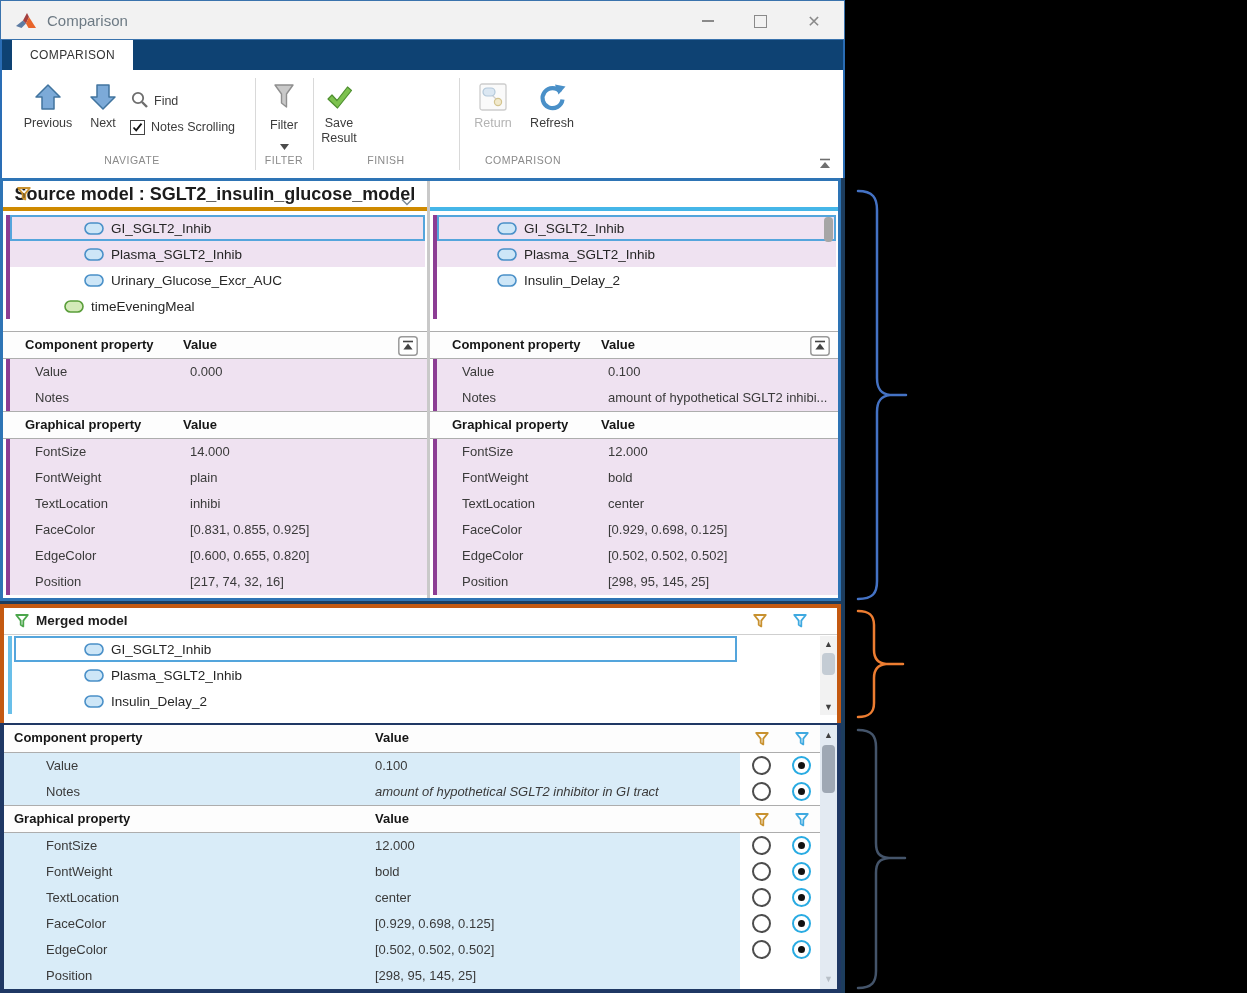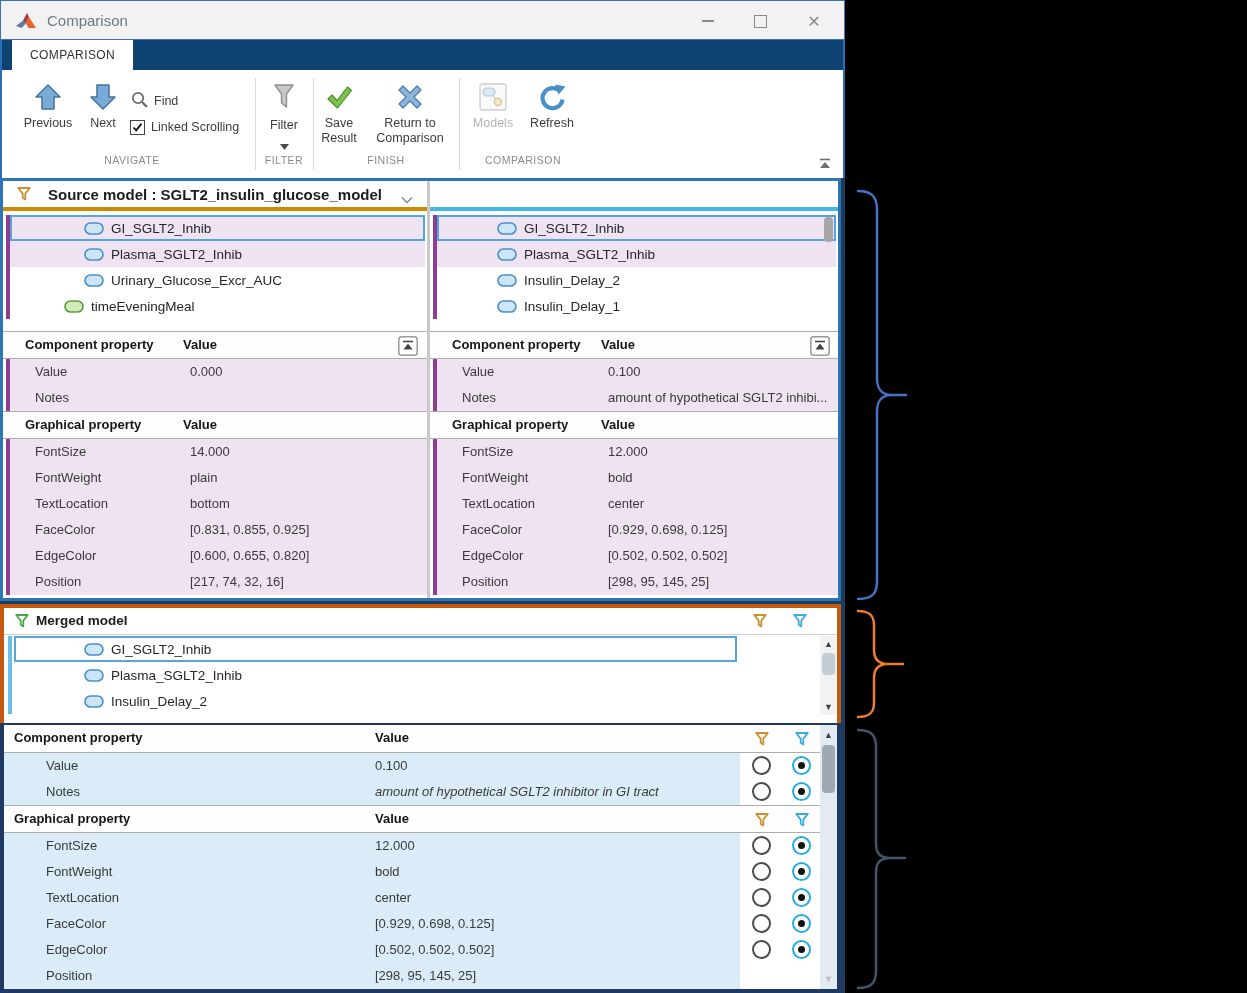--- a/index.html
+++ b/index.html
@@ -27,21 +27,21 @@
   .disabled-label{color:#b3b3b3;}
   
   .lowerbg{left:0;top:178px;width:845px;height:815px;background:#1d3d5e;}
   .sec{box-sizing:border-box;background:#fff;}
   .sec-cmp{left:0;top:178px;width:841px;height:423px;border:3px solid #2e74b5;}
   .sec-merged{left:0;top:604px;width:841px;height:137px;border:4px solid #c45911;}
   .sec-bottom{left:0;top:723px;width:841px;height:270px;border:4px solid #1f3864;border-top-width:2px;}
   .pane{top:0;height:100%;}
   .pane-div{left:424px;top:0;width:3px;height:100%;background:#c9c9c9;}
   .mhead{left:0;top:0;right:0;height:26px;background:#fff;border-bottom:1px solid #cfcfcf;
-    display:flex;align-items:center;justify-content:center;font-weight:bold;font-size:15px;color:#1c1c1c;}
+    display:flex;align-items:center;justify-content:center;font-weight:bold;font-size:18px;color:#1c1c1c;}
   .underline{left:0;top:26px;right:0;height:4px;}
   .litem{height:26px;display:flex;align-items:center;font-size:13.5px;color:#262626;box-sizing:border-box;}
   .pinkbg{background:#efe2f1;}
   .bluebg{background:#d9ecf8;}
   .selbox{border:2px solid #54a5dc;background-clip:padding-box;}
   .pbar{width:4px;background:#8c3d94;}
   .lbar{width:4px;background:#69bfe9;}
   .tbl-header{left:0;right:0;height:28px;background:#fdfdfd;border-top:1px solid #adadad;
     border-bottom:1px solid #adadad;box-sizing:border-box;}
   .hp{position:absolute;top:5px;font-weight:bold;font-size:13px;color:#161616;}
@@ -117,21 +117,21 @@
       </svg>
     </span>
     <span class="tlabel">Find</span>
   </div>
   <div class="abs" style="left:128px;top:50px;display:flex;align-items:center;gap:6px;">
     <span style="width:13px;height:13px;border:1.5px solid #444;background:#fff;display:inline-flex;align-items:center;justify-content:center;">
       <svg width="11" height="11" viewBox="0 0 11 11">
           <path d="M1.5,5.5 L4.2,8.4 L9.5,1.6" fill="none" stroke="#111" stroke-width="1.8"></path>
         </svg>
     </span>
-    <span class="tlabel">Linked Scrolling</span>
+    <span class="tlabel">Notes Scrolling</span>
   </div>
   <div class="abs glabel" style="left:16px;top:84px;width:228px;">NAVIGATE</div>
 
   <div class="abs tsep" style="left:253px;"></div>
 
   <div class="abs" style="left:258px;top:12px;width:48px;text-align:center;">
     <span>
       <svg width="32" height="32" viewBox="0 0 32 32">
         <path d="M7,3 H25 L18.5,12 V25 L13.5,21 V12 Z" fill="#c9c9c9" stroke="#8f8f8f" stroke-width="1.4" stroke-linejoin="round"></path>
       </svg>
@@ -147,43 +147,35 @@
 
   <div class="abs tsep" style="left:311px;"></div>
 
   <div class="abs" style="left:314px;top:12px;width:46px;text-align:center;">
     <span>
       <svg width="30" height="30" viewBox="0 0 30 30">
         <path d="M4,17 L8,13 L13,18.5 L23.5,5 L27.5,8.5 L13.5,26 Z" fill="#7dc24f" stroke="#4e8f2f" stroke-width="1.2" stroke-linejoin="round"></path>
       </svg>
     </span>
     <div class="tlabel">Save Result</div>
-  </div>
-  <div class="abs" style="left:364px;top:12px;width:88px;text-align:center;">
-    <span>
-      <svg width="30" height="30" viewBox="0 0 30 30">
-        <path d="M8,4 L15,11 L22,4 L26,8 L19,15 L26,22 L22,26 L15,19 L8,26 L4,22 L11,15 L4,8 Z" fill="#8fb4d9" stroke="#4d7fae" stroke-width="1.4" stroke-linejoin="round"></path>
-      </svg>
-    </span>
-    <div class="tlabel">Return to Comparison</div>
   </div>
   <div class="abs glabel" style="left:314px;top:84px;width:140px;">FINISH</div>
 
   <div class="abs tsep" style="left:457px;"></div>
 
   <div class="abs" style="left:464px;top:12px;width:54px;text-align:center;">
     <span>
       <svg width="30" height="30" viewBox="0 0 30 30">
         <rect x="2" y="2" width="26" height="26" rx="2" fill="#fafafa" stroke="#cdcdcd" stroke-width="1.3"></rect>
         <line x1="13" y1="12" x2="20" y2="19" stroke="#cfcfcf" stroke-width="1.3"></line>
         <rect x="5" y="6" width="12" height="8" rx="4" fill="#dbe7f2" stroke="#b3c8da" stroke-width="1.2"></rect>
         <circle cx="20" cy="20" r="3.6" fill="#f1e9cc" stroke="#d3c48f" stroke-width="1.2"></circle>
       </svg>
     </span>
-    <div class="tlabel disabled-label">Models</div>
+    <div class="tlabel disabled-label">Return</div>
   </div>
   <div class="abs" style="left:524px;top:12px;width:52px;text-align:center;">
     <span>
       <svg width="30" height="30" viewBox="0 0 30 30">
         <path d="M23.5,10 A10,10 0 1 0 25.5,17.5" fill="none" stroke="#4a90c8" stroke-width="4.2"></path>
         <polygon points="18,2.5 28.5,4.5 21.5,12.5" fill="#4a90c8"></polygon>
       </svg>
     </span>
     <div class="tlabel">Refresh</div>
   </div>
@@ -272,21 +264,21 @@
     <div class="abs prow pinkbg" style="top:258px;left:7px;">
       <span class="pn">FontSize</span>
       <span class="pv">14.000</span>
     </div>
     <div class="abs prow pinkbg" style="top:284px;left:7px;">
       <span class="pn">FontWeight</span>
       <span class="pv">plain</span>
     </div>
     <div class="abs prow pinkbg" style="top:310px;left:7px;">
       <span class="pn">TextLocation</span>
-      <span class="pv">bottom</span>
+      <span class="pv">inhibi</span>
     </div>
     <div class="abs prow pinkbg" style="top:336px;left:7px;">
       <span class="pn">FaceColor</span>
       <span class="pv">[0.831, 0.855, 0.925]</span>
     </div>
     <div class="abs prow pinkbg" style="top:362px;left:7px;">
       <span class="pn">EdgeColor</span>
       <span class="pv">[0.600, 0.655, 0.820]</span>
     </div>
     <div class="abs prow pinkbg" style="top:388px;left:7px;">
@@ -311,26 +303,20 @@
       <svg width="20" height="13" viewBox="0 0 20 13" style="margin-right:7px;">
           <rect x="1" y="1" width="18" height="11" rx="5.5" fill="#cde6f7" stroke="#4a90c8" stroke-width="1.6"></rect>
         </svg>
       <span>Plasma_SGLT2_Inhib</span>
     </div>
     <div class="abs litem" style="left:7px;top:86px;width:399px;padding-left:60px;">
       <svg width="20" height="13" viewBox="0 0 20 13" style="margin-right:7px;">
           <rect x="1" y="1" width="18" height="11" rx="5.5" fill="#cde6f7" stroke="#4a90c8" stroke-width="1.6"></rect>
         </svg>
       <span>Insulin_Delay_2</span>
-    </div>
-    <div class="abs litem" style="left:7px;top:112px;width:399px;padding-left:60px;">
-      <svg width="20" height="13" viewBox="0 0 20 13" style="margin-right:7px;">
-          <rect x="1" y="1" width="18" height="11" rx="5.5" fill="#cde6f7" stroke="#4a90c8" stroke-width="1.6"></rect>
-        </svg>
-      <span>Insulin_Delay_1</span>
     </div>
     <div class="abs thumb" style="right:5px;top:36px;width:9px;height:25px;background:#a6a6a6;"></div>
 
     <div class="abs tbl-header" style="top:150px;">
       <span class="hp" style="left:22px;">Component property</span>
       <span class="hp" style="left:171px;">Value</span>
       <span class="collapse-btn" style="right:8px;">
         <svg width="20" height="20" viewBox="0 0 20 20">
           <rect x="0.8" y="0.8" width="18.4" height="18.4" rx="3" fill="#fff" stroke="#9a9a9a" stroke-width="1.5"></rect>
           <line x1="5" y1="5.5" x2="15" y2="5.5" stroke="#444" stroke-width="1.6"></line>

